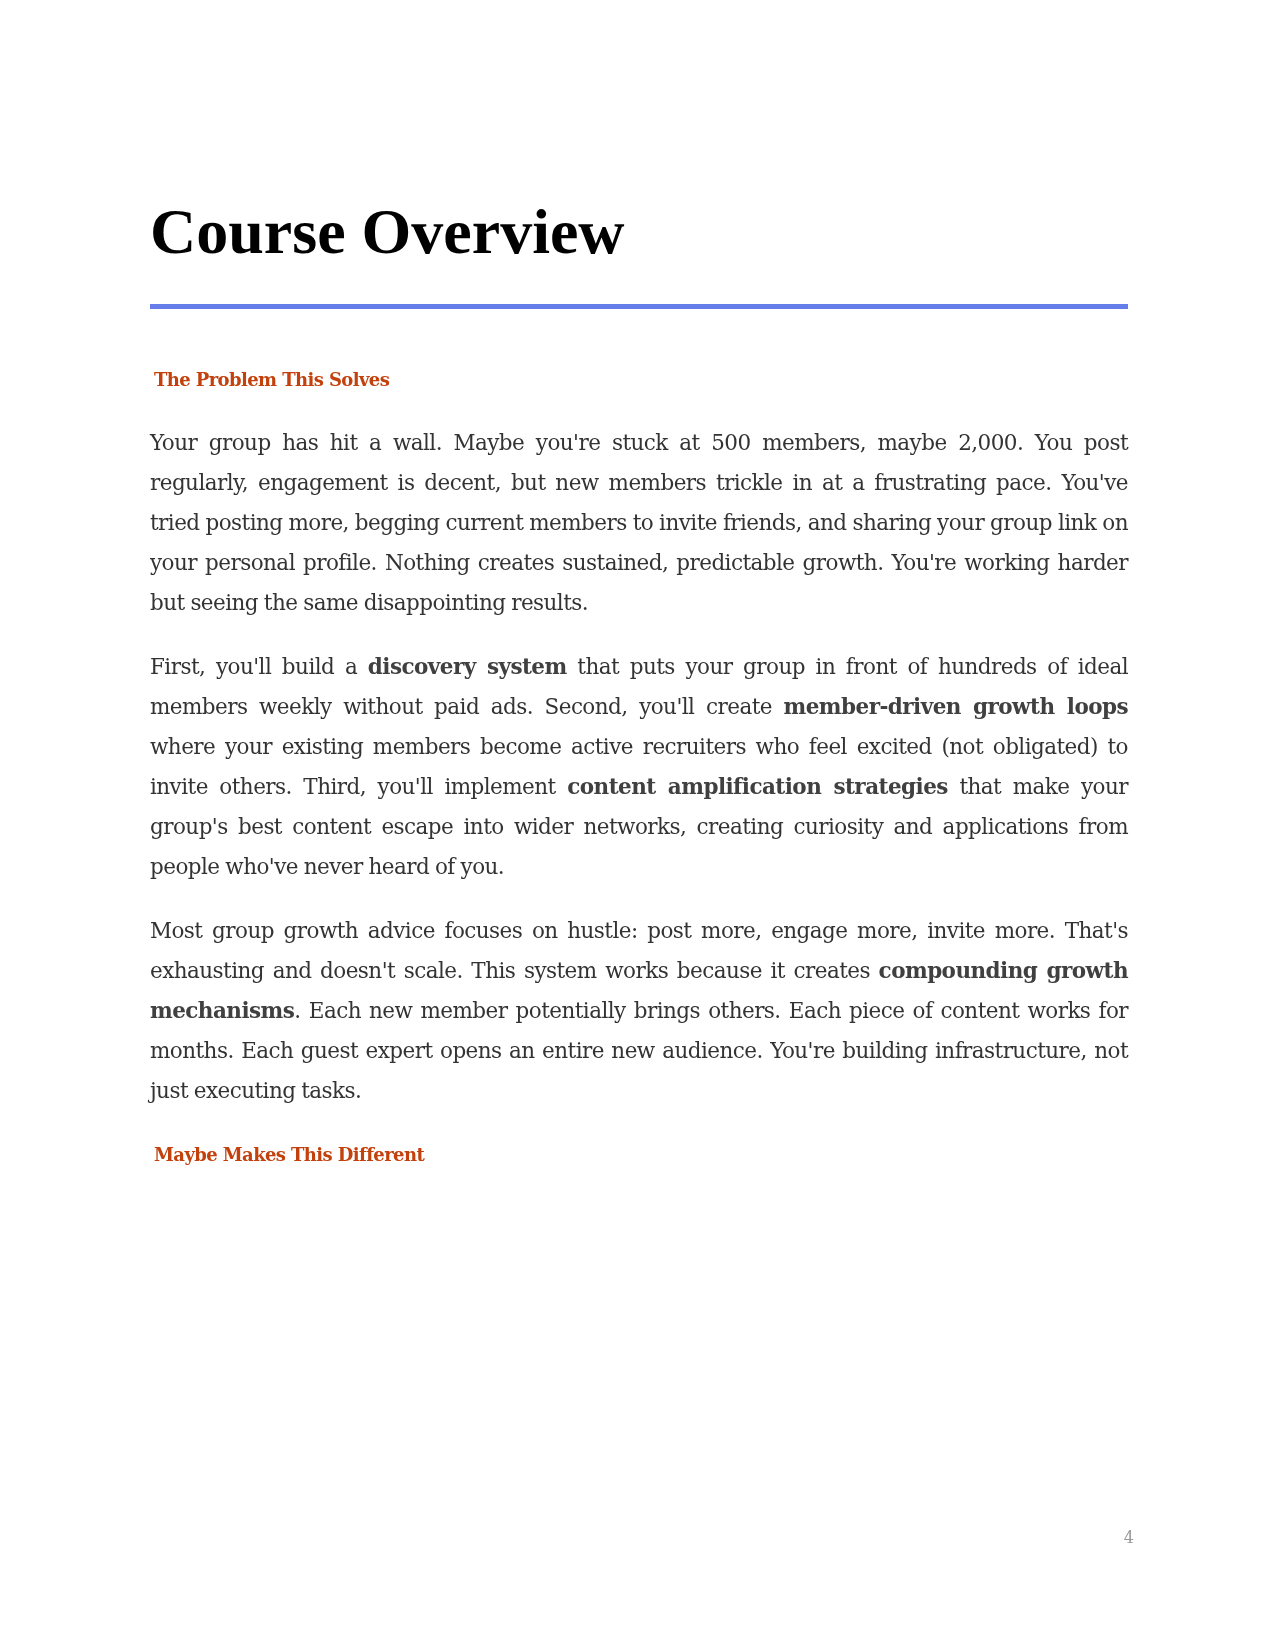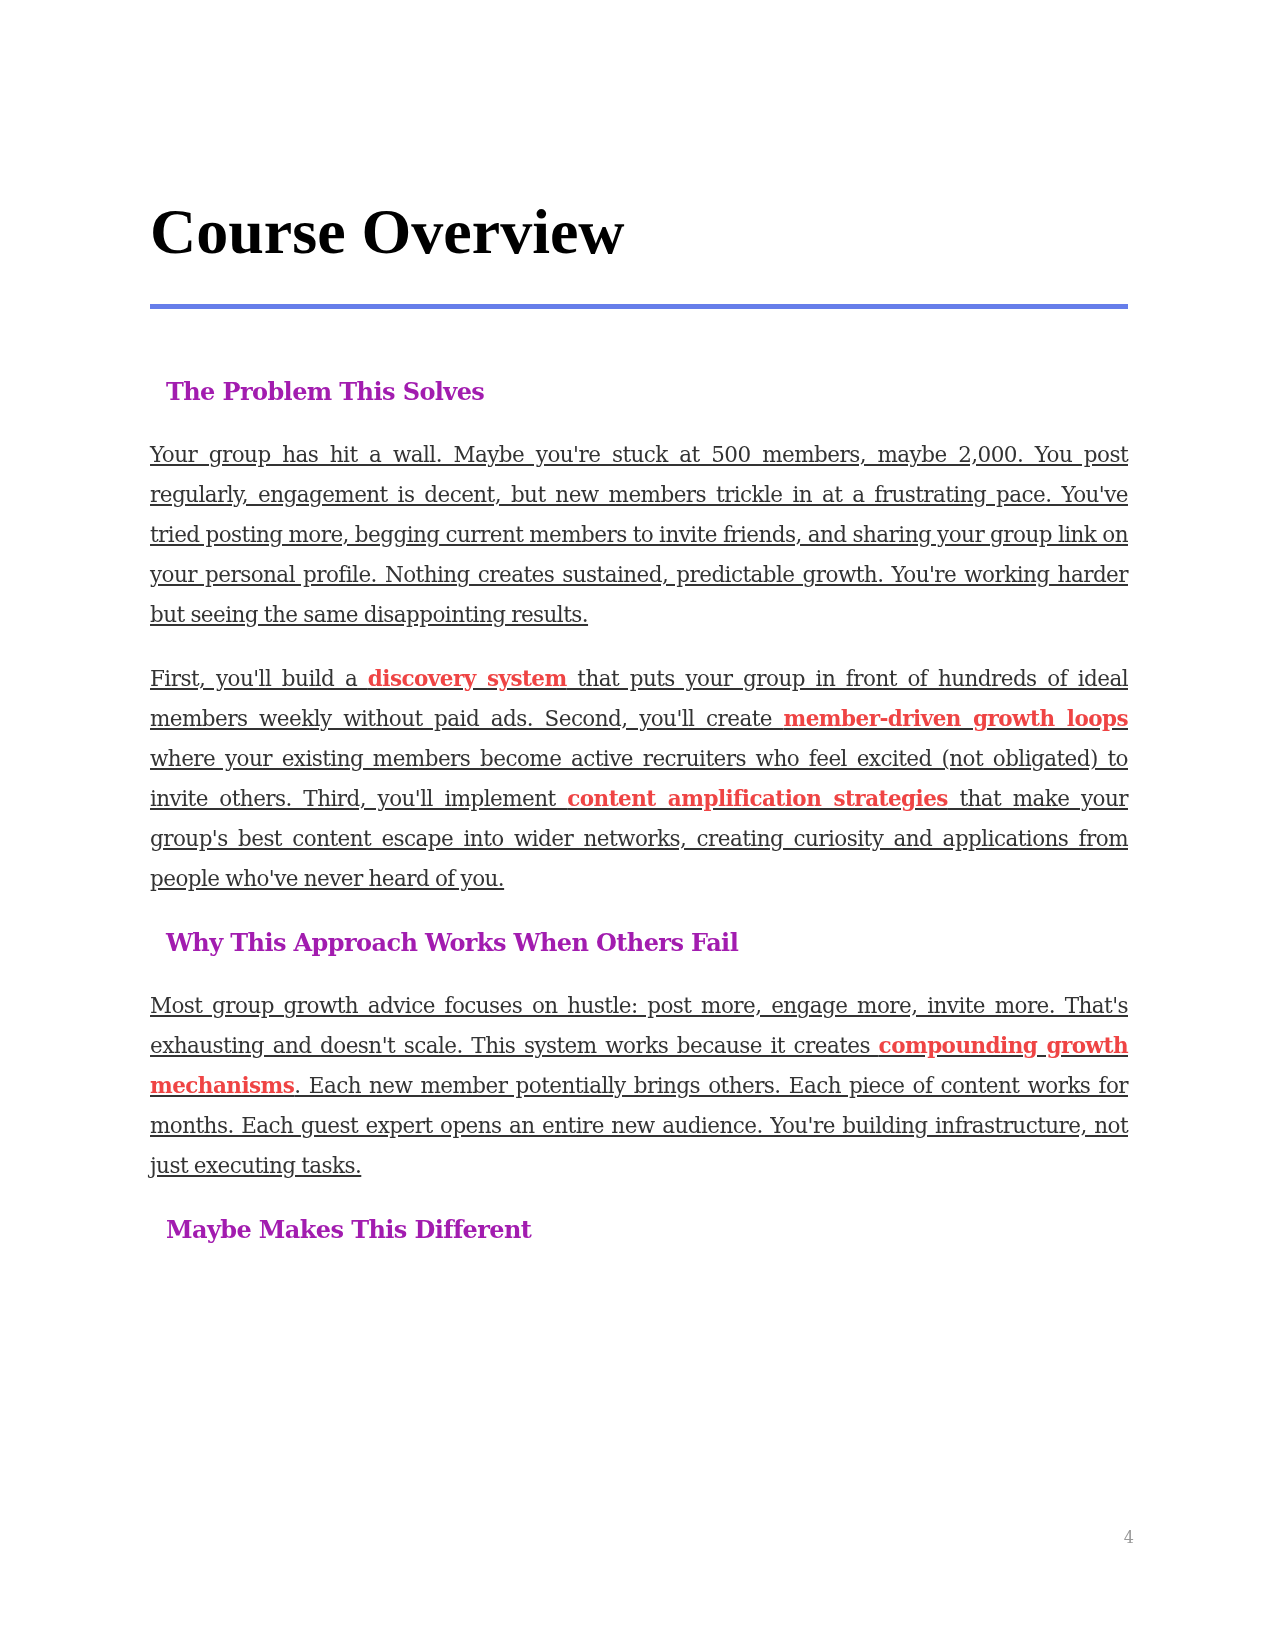--- a/index.html
+++ b/index.html
@@ -33,41 +33,40 @@
       height: 5px;
       background: #667eea;
     }
     .content {
       position: absolute;
       top: 356px;
       left: 0;
       width: 978px;
     }
     h2.section-heading {
-      margin: 16px;
+      margin: 4px;
       font-family: "DejaVu Serif", serif;
       font-weight: bold;
-      font-size: 24px;
+      font-size: 18px;
       line-height: 40px;
-      color: #a21caf;
+      color: #c2410c;
       letter-spacing: -0.6px;
     }
     p.body-text {
       margin: 23px 0 24px 0;
       font-family: "DejaVu Serif", serif;
       font-size: 21.5px;
       line-height: 40px;
       text-align: justify;
       color: #333333;
       letter-spacing: -0.55px;
       word-spacing: -0.5px;
-      text-decoration: underline;
     }
     p.body-text b {
-      color: #ef4444;
+      color: #404040;
       font-weight: bold;
     }
     .page-number {
       position: absolute;
       top: 1528px;
       left: 1110px;
       width: 24px;
       text-align: right;
       font-family: "DejaVu Serif", serif;
       font-size: 16px;
@@ -87,21 +86,20 @@
       <p class="body-text">
         <span>Your group has hit a wall. Maybe you're stuck at 500 members, maybe 2,000. You post regularly, engagement is decent, but new members trickle in at a frustrating pace. You've tried posting more, begging current members to invite friends, and sharing your group link on your personal profile. Nothing creates sustained, predictable growth. You're working harder but seeing the same disappointing results.</span>
       </p>
     </section>
 
     <section>
       <p class="body-text"><span>First, you'll build a </span><b>discovery system</b><span> that puts your group in front of hundreds of ideal members weekly without paid ads. Second, you'll create </span><b>member-driven growth loops</b><span> where your existing members become active recruiters who feel excited (not obligated) to invite others. Third, you'll implement </span><b>content amplification strategies</b><span> that make your group's best content escape into wider networks, creating curiosity and applications from people who've never heard of you.</span></p>
     </section>
 
     <section>
-      <h2 class="section-heading">Why This Approach Works When Others Fail</h2>
       <p class="body-text"><span>Most group growth advice focuses on hustle: post more, engage more, invite more. That's exhausting and doesn't scale. This system works because it creates </span><b>compounding growth mechanisms</b><span>. Each new member potentially brings others. Each piece of content works for months. Each guest expert opens an entire new audience. You're building infrastructure, not just executing tasks.</span></p>
     </section>
 
     <section>
       <h2 class="section-heading">Maybe Makes This Different</h2>
     </section>
   </div>
 </div>
 
 <div class="page-number">4</div>

